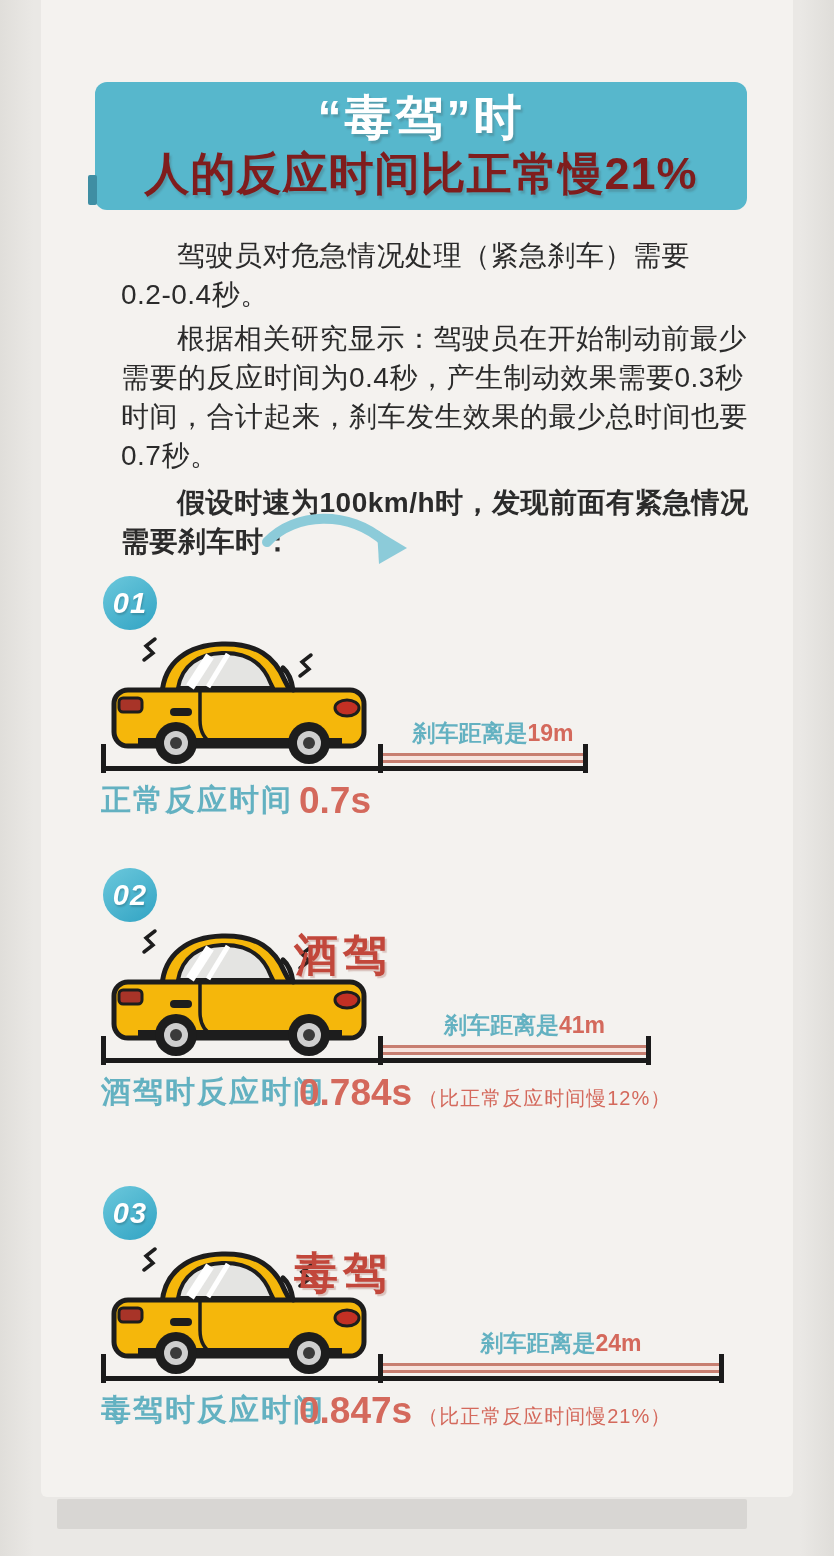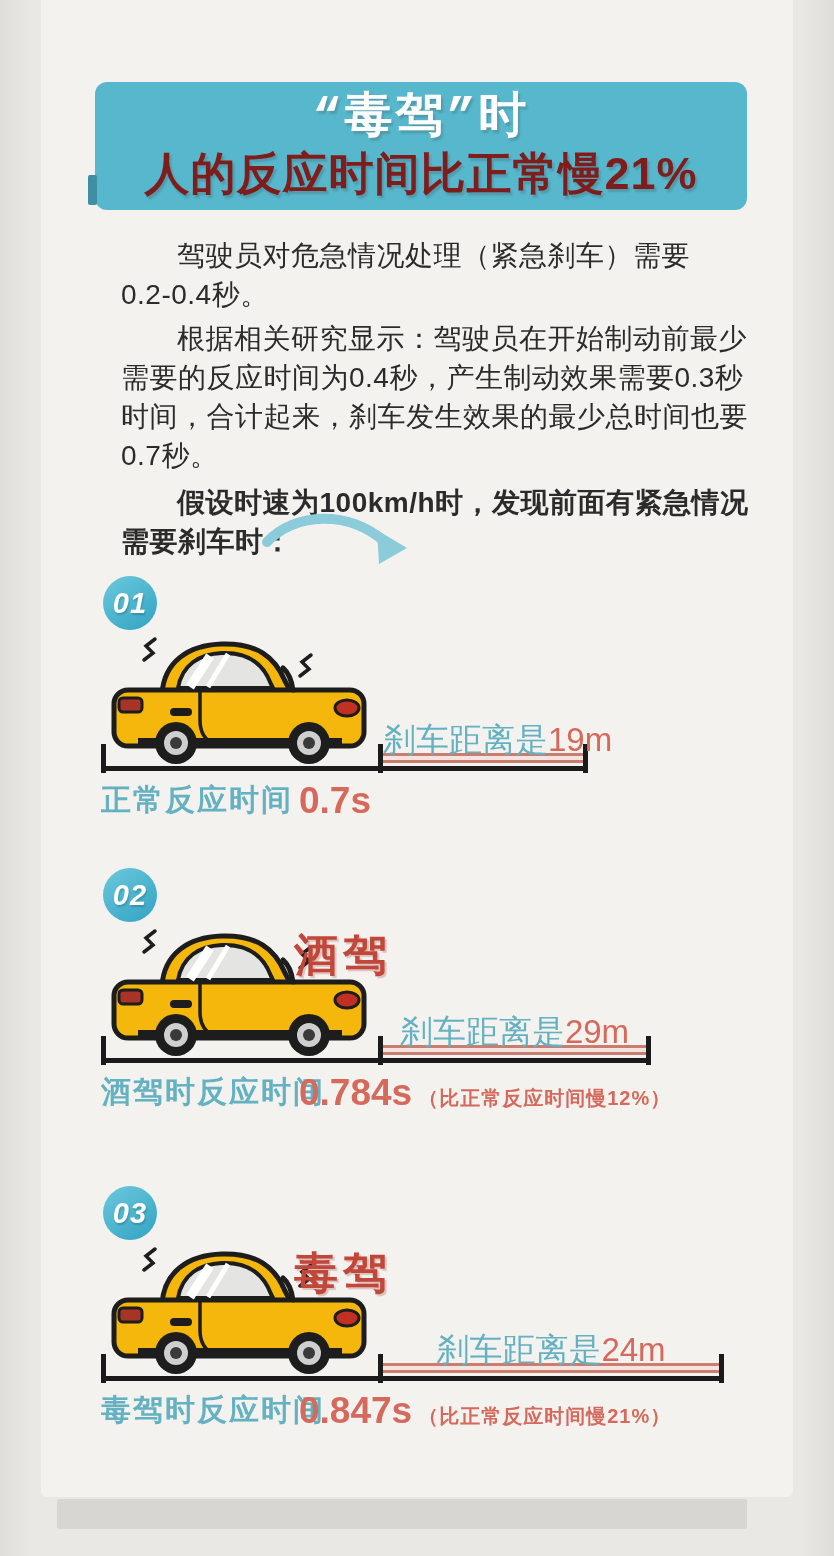--- a/index.html
+++ b/index.html
@@ -11,21 +11,21 @@
   .sheet-shadow{position:absolute;left:57px;top:1499px;width:690px;height:30px;
         background:#d8d6d3;border-radius:2px;}
 
   
   .banner{position:absolute;left:54px;top:82px;width:652px;height:128px;
           background:var(--banner-bg,#57b7cc);border-radius:12px;
           display:flex;flex-direction:column;align-items:center;justify-content:center;}
   .banner-accent{position:absolute;left:-7px;bottom:5px;width:9px;height:30px;
           background:#3f8ea3;border-radius:2px;}
   .banner .t1{color:#fff;font-weight:900;font-size:48px;letter-spacing:3px;line-height:56px;
-          text-shadow:2px 3px 2px rgba(60,60,60,.22);font-family:Liberation Mono, monospace;}
+          text-shadow:2px 3px 2px rgba(60,60,60,.22);}
   .banner .t2{color:#7f1d1d;font-weight:900;font-size:45px;letter-spacing:1px;line-height:56px;
           text-shadow:2px 3px 2px rgba(60,60,60,.22);}
 
   
   .paras{position:absolute;left:60px;top:236px;width:648px;color:var(--ink,#2b2b2b);margin-left:20px;}
   .paras p{margin:0 0 5px 0;font-size:28px;line-height:39px;font-weight:500;
            text-indent:2em;white-space:pre-line;text-align:justify;letter-spacing:.5px;}
   .paras p.bold{font-weight:900;margin-top:8px;}
 
   
@@ -49,31 +49,31 @@
   .sec1 .baseline{width:487px;} .sec2 .baseline{width:550px;} .sec3 .baseline{width:623px;}
   .tick{position:absolute;top:168px;width:5px;height:29px;background:#1b1b1b;}
   .tick.t-start{left:60px;}
   .tick.t-mid{left:337px;}
   .sec1 .tick.t-end{left:542px;} .sec2 .tick.t-end{left:605px;} .sec3 .tick.t-end{left:678px;}
 
   .pinkband{position:absolute;left:342px;top:177px;height:4px;background:#f6e3dd;
             border-top:3px solid #c77e70;border-bottom:3px solid #c77e70;}
   .sec1 .pinkband{width:200px;} .sec2 .pinkband{width:263px;} .sec3 .pinkband{width:336px;}
 
-  .dist{position:absolute;left:342px;top:142px;text-align:center;font-weight:400;
-        font-size:33px;white-space:nowrap;}
+  .dist{position:absolute;left:352px;top:142px;text-align:center;font-weight:700;
+        font-size:23px;white-space:nowrap;}
   .sec1 .dist{width:200px;} .sec2 .dist{width:263px;} .sec3 .dist{width:336px;}
   .dist .lab{color:var(--teal-text,#63b1c1);}
   .dist .val{color:var(--accent-salmon,#d4695c);}
 
   .timerow{position:absolute;left:60px;top:204px;width:660px;display:flex;align-items:flex-start;}
   .time-label{color:var(--teal-text,#63b1c1);font-weight:800;font-size:30px;letter-spacing:2px;}
   .time-value{position:absolute;left:198px;color:var(--accent-salmon,#d4695c);
               font-weight:800;font-size:37px;display:flex;align-items:baseline;}
-  .time-note{color:var(--accent-salmon,#d4695c);font-weight:700;font-size:20px;
+  .time-note{color:var(--accent-salmon,#d4695c);font-weight:400;font-size:20px;
              margin-left:6px;letter-spacing:1px;}
   .time-note:empty{display:none;}
 </style>
 </head>
 <body>
 
 <div class="page">
 
   <svg width="0" height="0" style="position:absolute">
     <defs>
@@ -155,21 +155,21 @@
       <svg class="car">
           <use href="#car-sym"></use>
         </svg>
       <div class="car-tag">酒驾</div>
       <div class="baseline"></div>
       <div class="tick t-start"></div>
       <div class="tick t-mid"></div>
       <div class="tick t-end"></div>
       <div class="pinkband"></div>
       <div class="dist">
-        <span class="lab">刹车距离是</span><span class="val">29m</span>
+        <span class="lab">刹车距离是</span><span class="val">41m</span>
       </div>
       <div class="timerow">
         <span class="time-label">酒驾时反应时间</span>
         <span class="time-value">
           <span>0.784s</span>
           <span class="time-note">（比正常反应时间慢12%）</span>
         </span>
       </div>
     </div>
 

